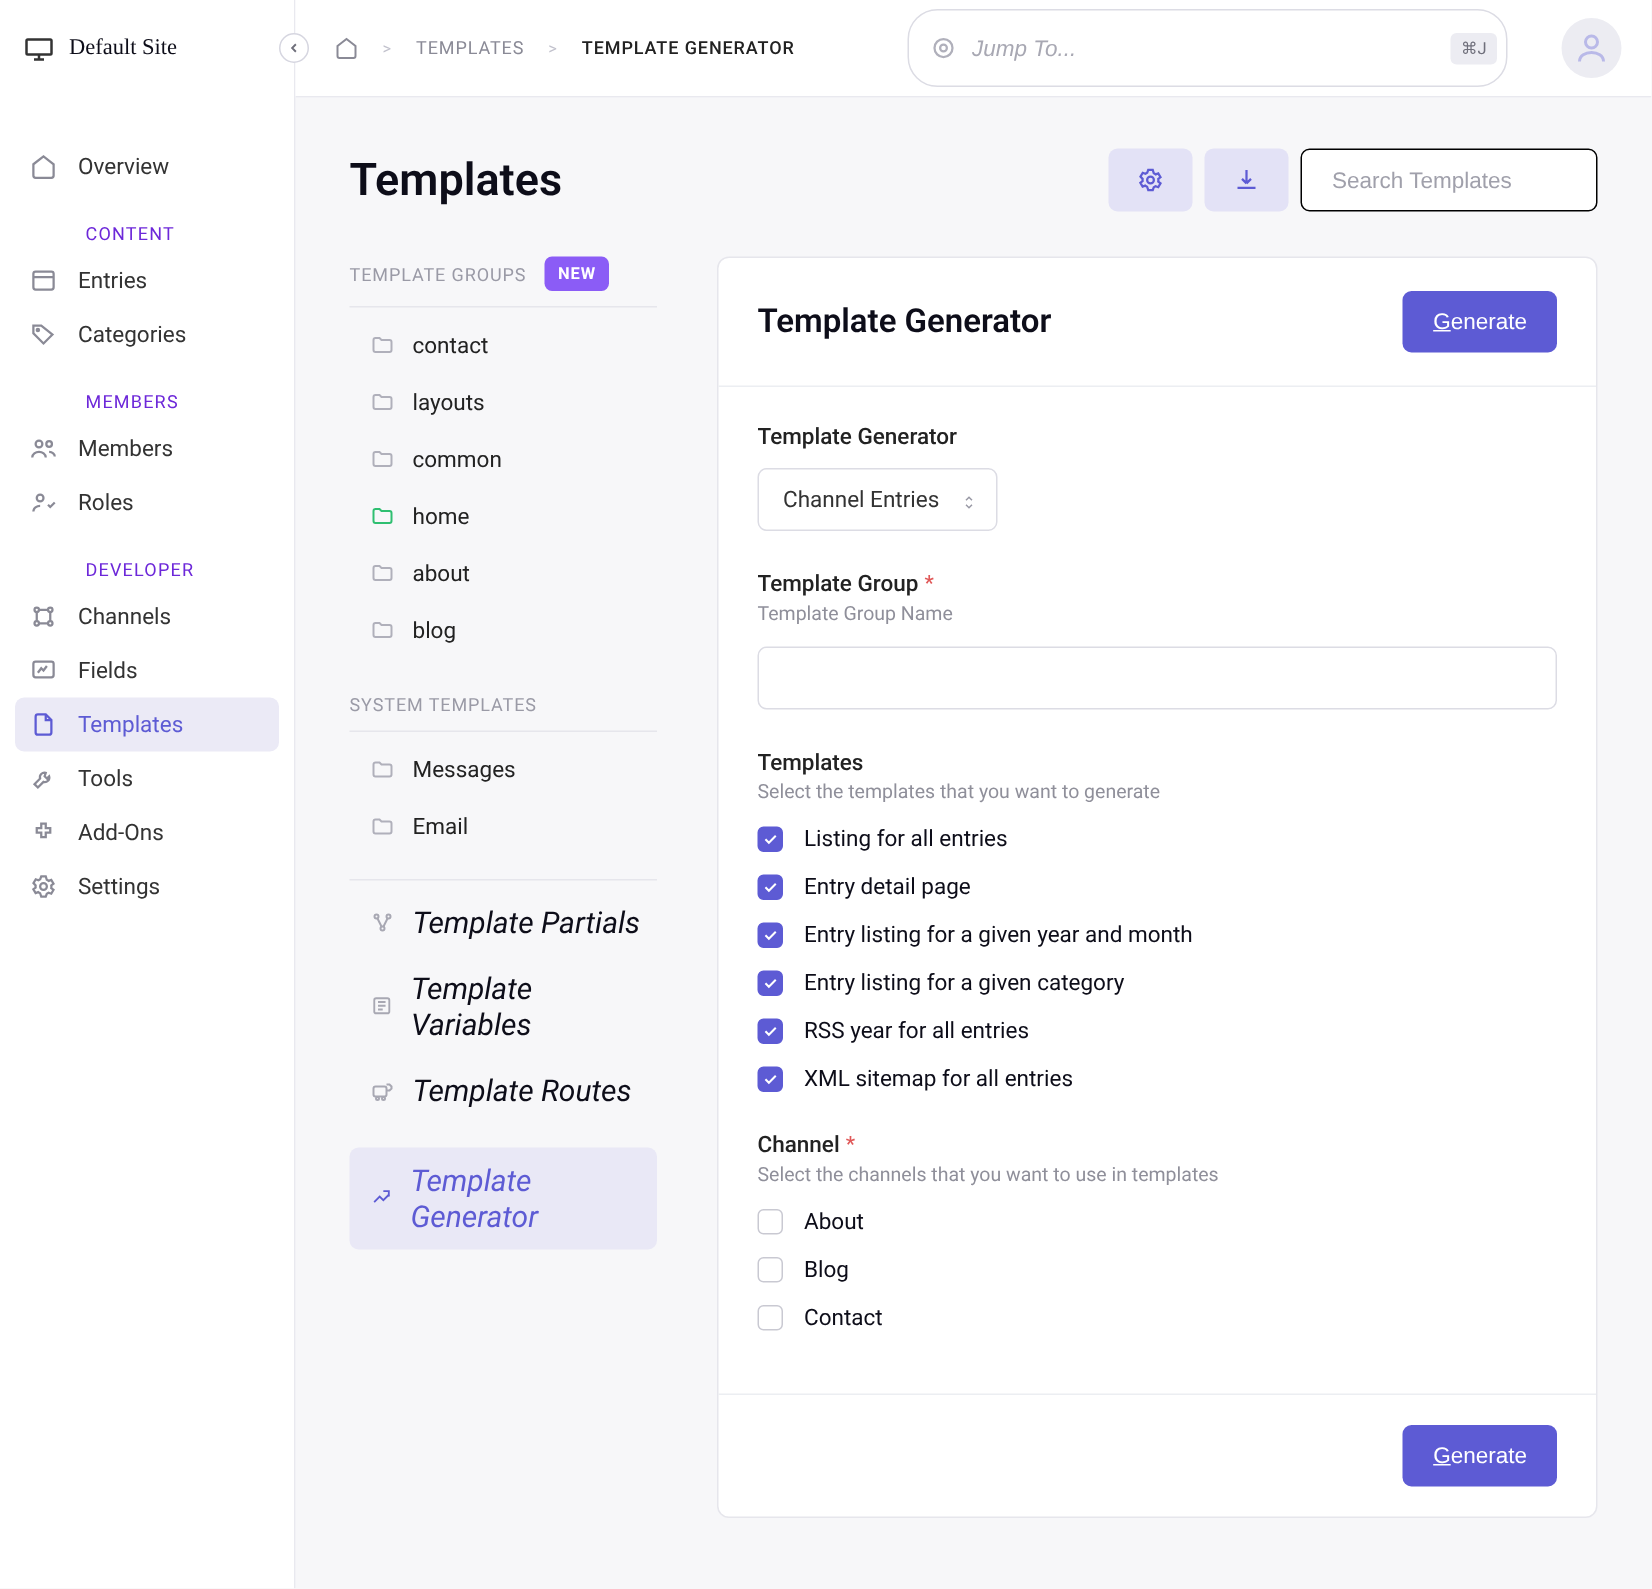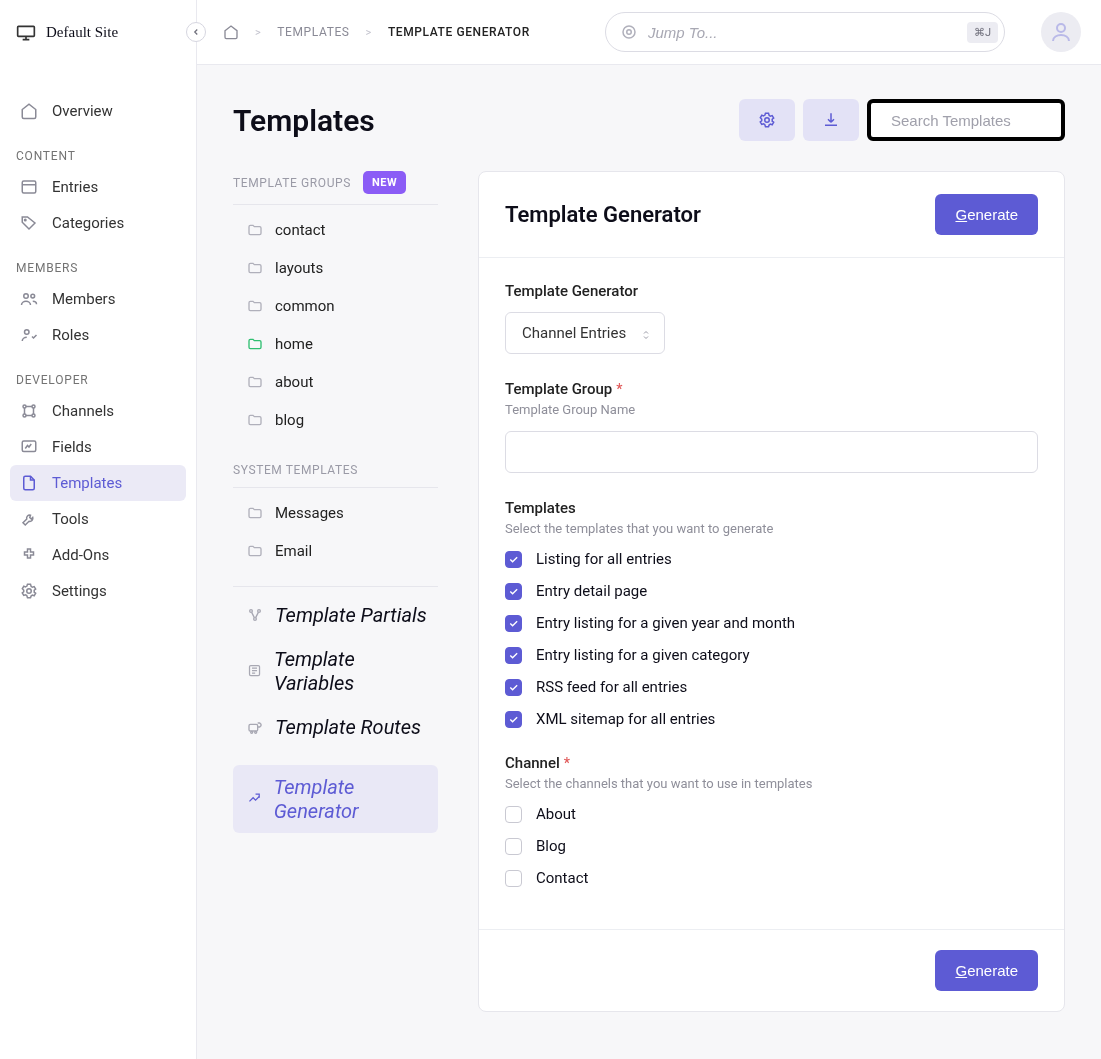--- a/index.html
+++ b/index.html
@@ -51,43 +51,44 @@
   border-radius: 6px;
   color: #333;
   cursor: pointer;
 }
 .nav-item .ni-icon { width: 18px; height: 18px; color: #8a8a96; flex-shrink:0; }
 .nav-item .ni-label { font-size: 15px; }
 .nav-item.active { background: #ebeaf6; }
 .nav-item.active .ni-icon, .nav-item.active .ni-label { color: #5d5bd4; }
 .nav-section {
   padding: 20px 12px 6px 6px;
-  color: #737373;
+  color: #6d28d9;
   font-size: 12px;
   letter-spacing: .8px;
+  margin-left: 41px;
 }
 
 
 .main { flex: 1; display: flex; flex-direction: column; }
 .topbar {
   height: 65px;
   background: #fff;
   border-bottom: 1px solid #e9e9ef;
   display: flex; align-items: center;
   padding: 0 20px 0 26px;
   gap: 20px;
 }
 .breadcrumb { display: flex; align-items: center; gap: 16px; color: #8a8a96; font-size: 12px; letter-spacing: .6px; }
 .breadcrumb .crumb { text-transform: uppercase; cursor: pointer; }
 .breadcrumb .crumb.current { color: #222; font-weight: 500; }
 .breadcrumb .sep { color: #c1c1cc; font-size: 11px; }
 .breadcrumb .home-icon { width: 16px; height: 16px; color: #8a8a96; cursor:pointer; }
 .jump {
   margin-left: auto;
-  width: 400px; height: 40px;
+  width: 400px; height: 52px;
   border: 1px solid #dcdce4;
   border-radius: 20px;
   display: flex; align-items: center;
   padding: 0 6px 0 14px; gap: 10px;
   color: #8a8a96;
 }
 .jump .jump-icon { width: 18px; height: 18px; color:#b0b0bb;}
 .jump input { border:none; outline:none; flex:1; font-size:15px; color:#333; background:transparent;}
 .jump input::placeholder { color:#a8a8b3; font-style: italic; }
 .jump .kbd { background:#ececf2; border-radius:4px; padding:4px 7px; font-size:11px; color:#6f6f7b; }
@@ -102,21 +103,21 @@
 .icon-btn {
   width: 56px; height: 42px;
   background: #e3e2f6;
   border: none; border-radius: 6px;
   display:flex;align-items:center;justify-content:center;
   color:#5d5bd4; cursor:pointer;
 }
 .icon-btn svg{width:18px;height:18px;}
 .search-field {
   width: 198px; height: 42px;
-  border:4px solid #000000; border-radius:6px;
+  border:1px solid #000000; border-radius:6px;
   display:flex;align-items:center; padding:0 12px; gap:8px;
   background:#fff;
 }
 .search-field svg{width:16px;height:16px;color:#9a9aa6;}
 .search-field input{border:none;outline:none;flex:1;font-size:15px;background:transparent;}
 .search-field input::placeholder{color:#a0a0ab;}
 
 .two-col { display:flex; gap:40px; align-items:flex-start; }
 .left-col { width: 205px; }
 
@@ -513,21 +514,21 @@
                           </svg>
                         </span>
                         <span class="chk-label">Entry listing for a given category</span>
                       </div>
                       <div class="chk-row">
                         <span class="chk checked">
                           <svg viewBox="0 0 24 24" fill="none" stroke="currentColor" stroke-width="3">
                             <path d="M5 12l5 5L20 7"></path>
                           </svg>
                         </span>
-                        <span class="chk-label">RSS feed for all entries</span>
+                        <span class="chk-label">RSS year for all entries</span>
                       </div>
                       <div class="chk-row">
                         <span class="chk checked">
                           <svg viewBox="0 0 24 24" fill="none" stroke="currentColor" stroke-width="3">
                             <path d="M5 12l5 5L20 7"></path>
                           </svg>
                         </span>
                         <span class="chk-label">XML sitemap for all entries</span>
                       </div>
                     </div>

